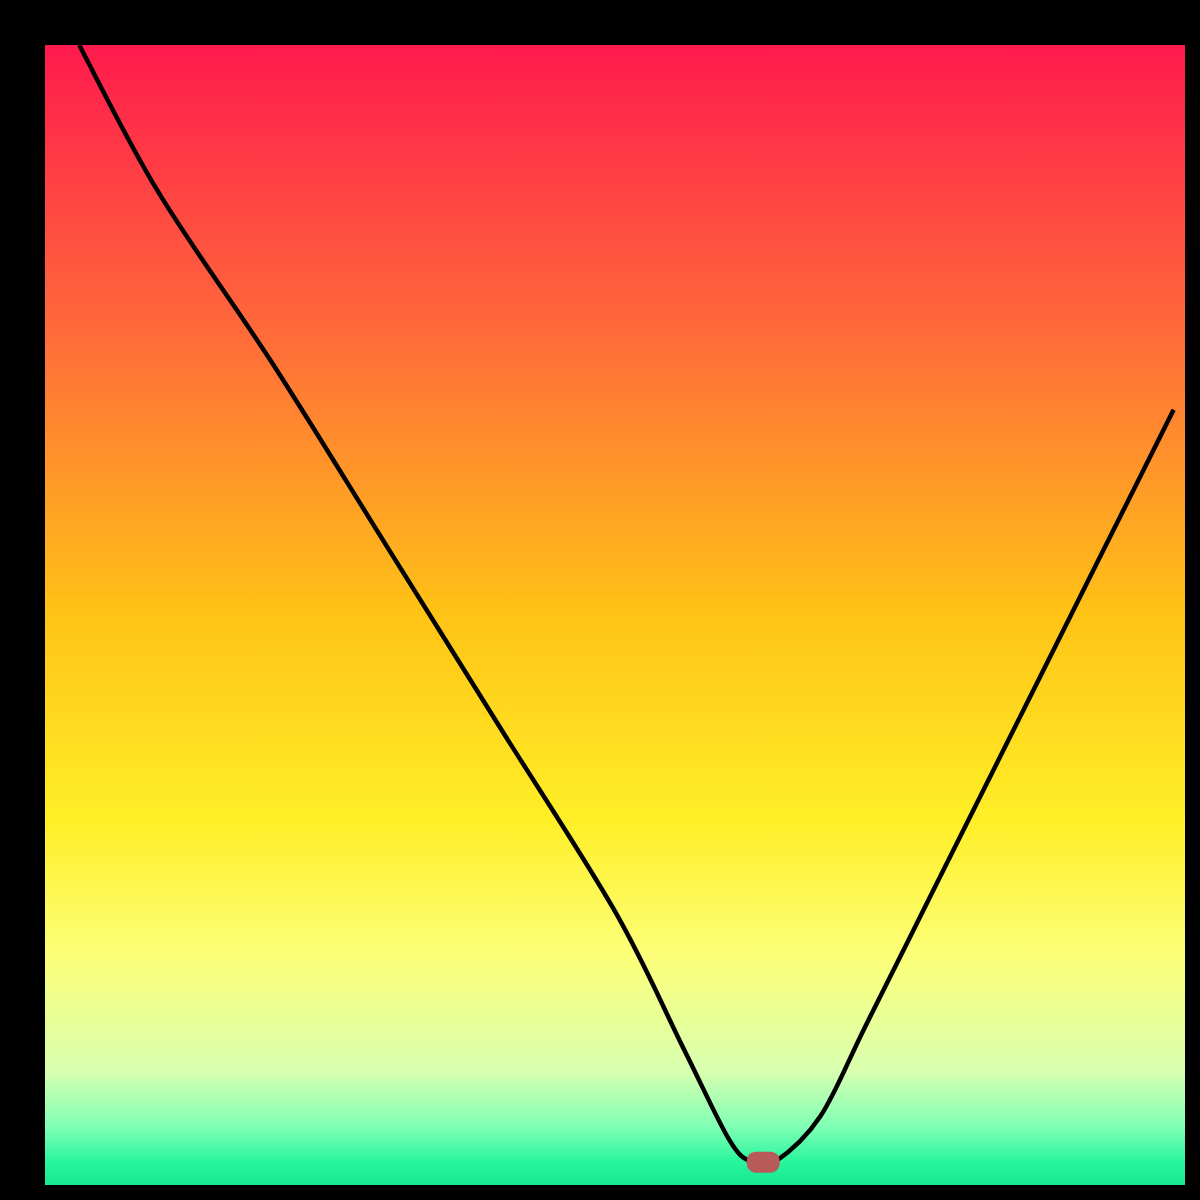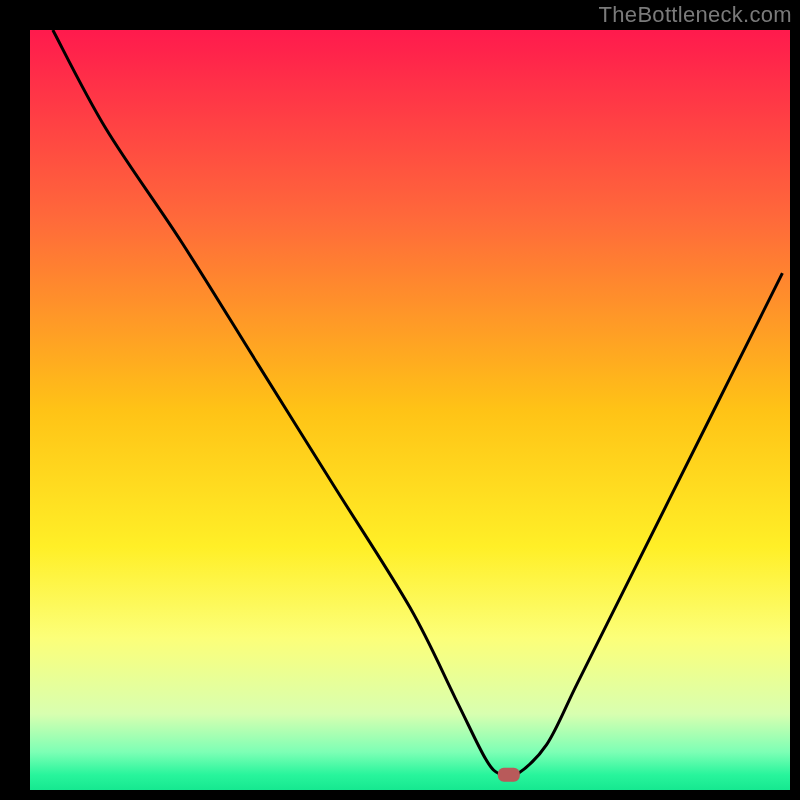--- a/index.html
+++ b/index.html
@@ -32,21 +32,20 @@
     left: 0;
     top: 0;
     width: 800px;
     height: 800px;
   }
 </style>
 </head>
 <body>
 
 <div class="stage">
-  <div class="watermark">TheBottleneck.com</div>
   <svg id="plot" viewBox="0 0 800 800" preserveAspectRatio="none">
     <defs>
       <linearGradient id="bg-grad" x1="0" y1="0" x2="0" y2="1">
           <stop offset="0%" stop-color="#ff1a4d"></stop>
           <stop offset="25%" stop-color="#ff6a3a"></stop>
           <stop offset="50%" stop-color="#ffc316"></stop>
           <stop offset="68%" stop-color="#ffef27"></stop>
           <stop offset="80%" stop-color="#fcff79"></stop>
           <stop offset="90%" stop-color="#d8ffb0"></stop>
           <stop offset="95%" stop-color="#7dffb5"></stop>

